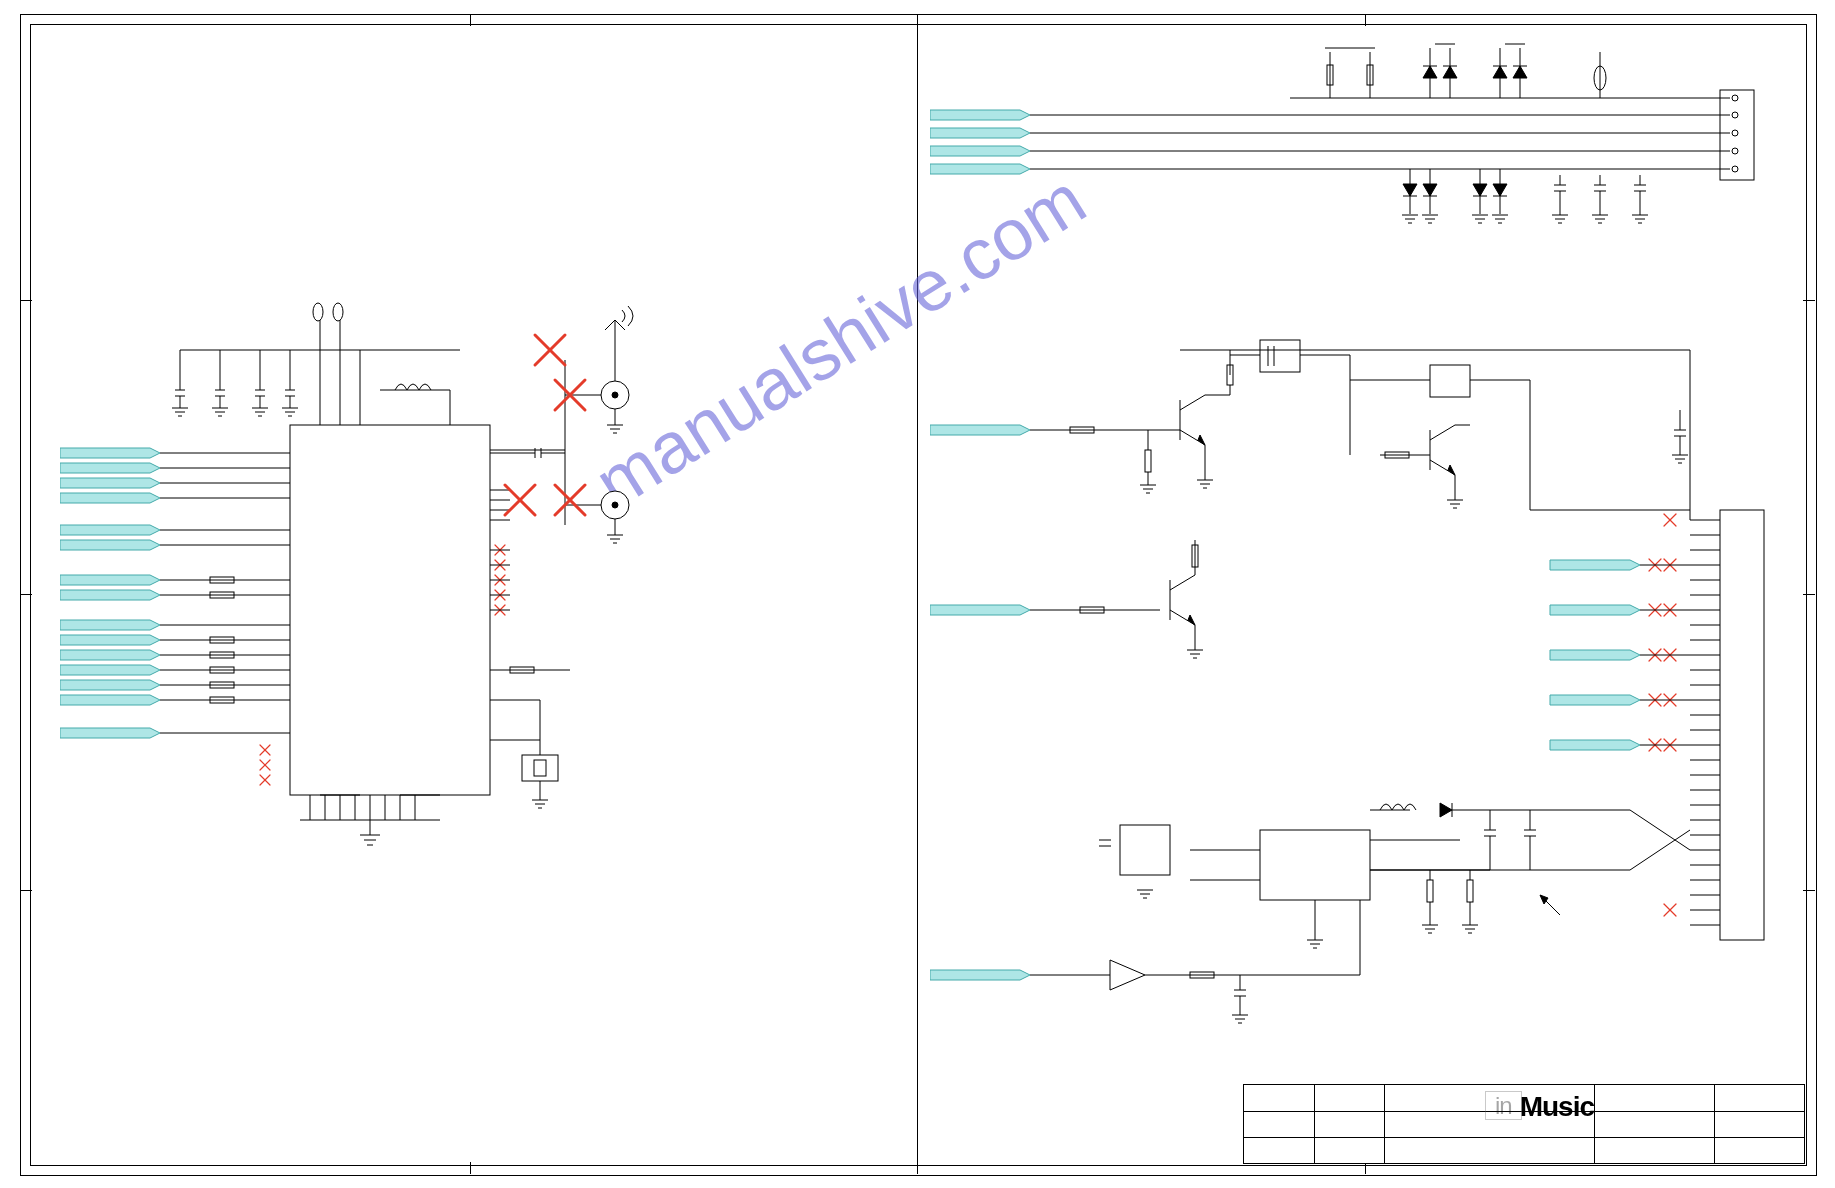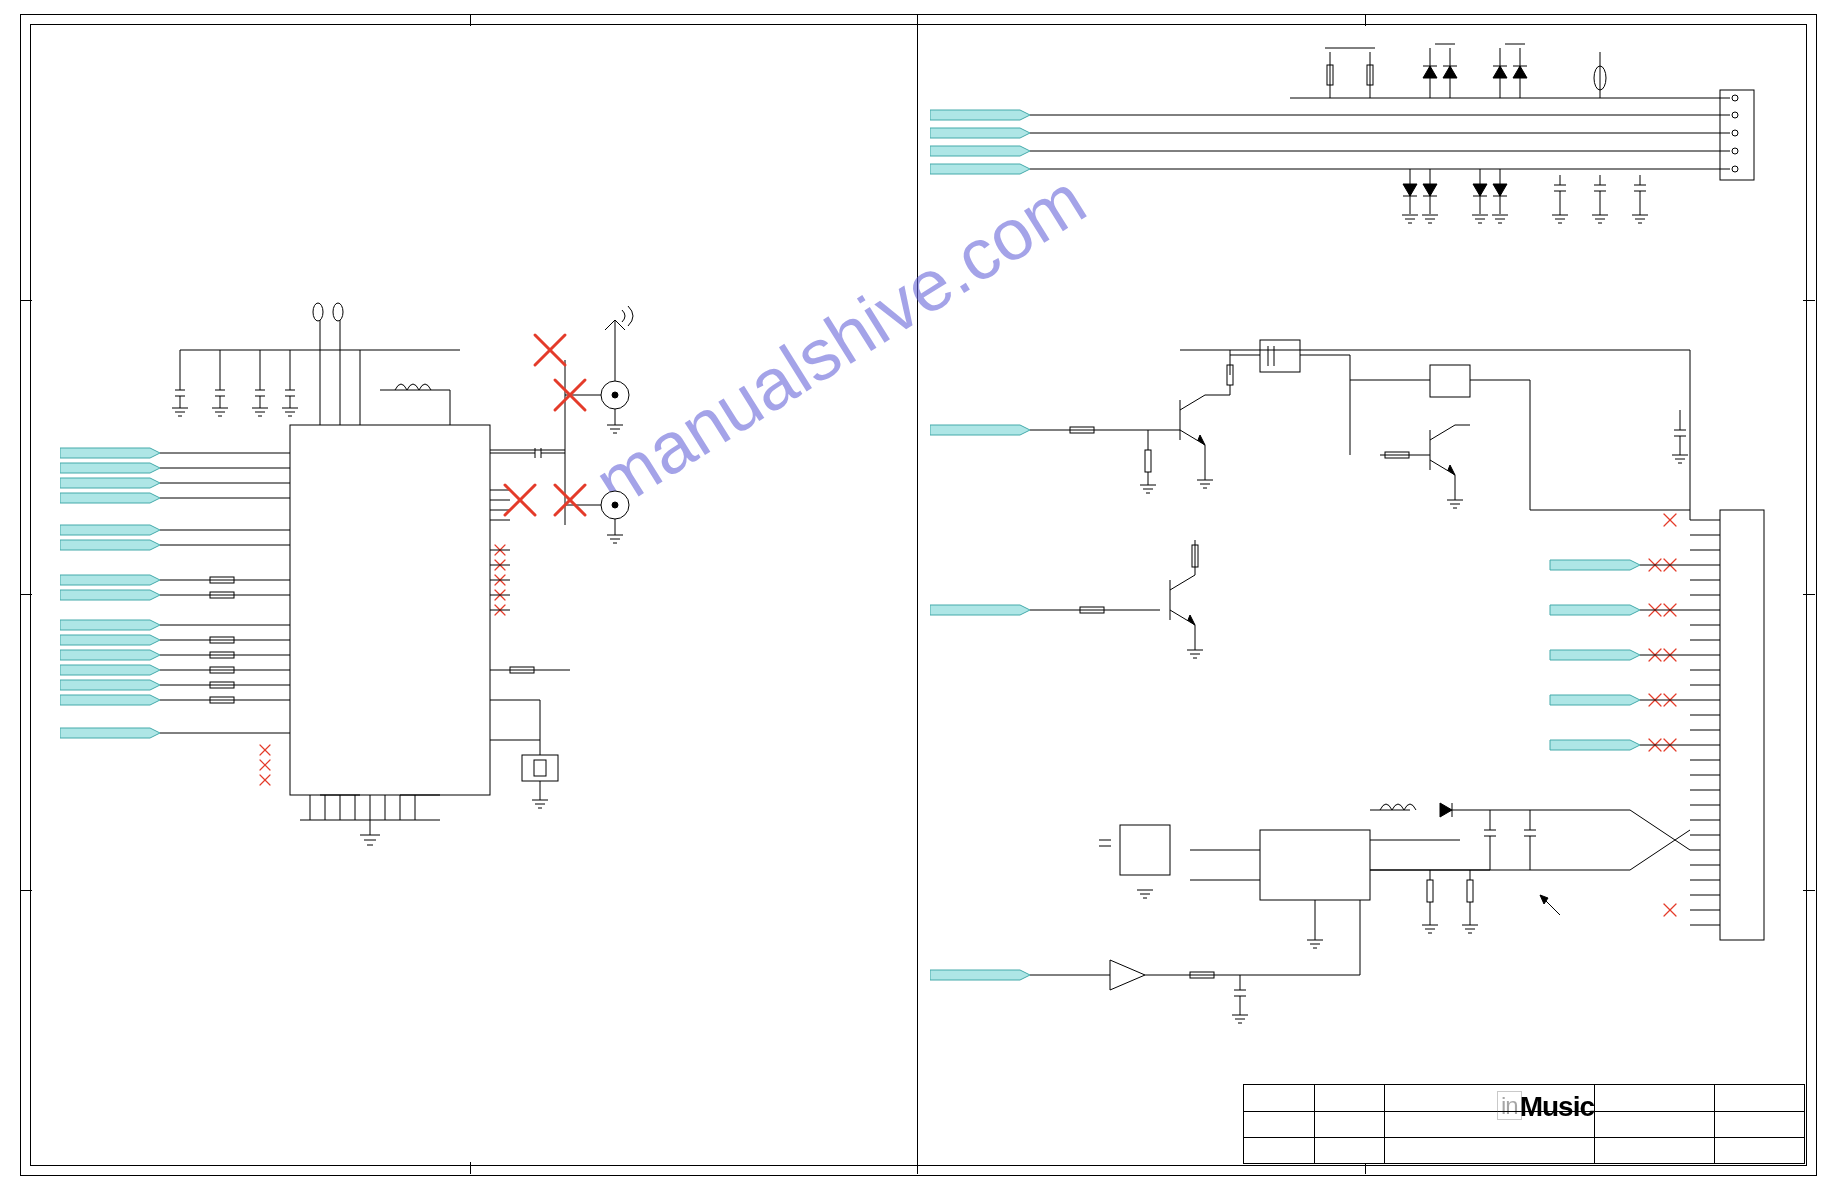--- a/index.html
+++ b/index.html
@@ -7,21 +7,21 @@
   .frame{position:absolute;border:1px solid #000}
   .outer{left:20px;top:14px;width:1795px;height:1160px}
   .inner{left:30px;top:24px;width:1775px;height:1140px}
   .mid-v{position:absolute;left:917px;top:14px;width:0;height:1160px;border-left:1px solid #000}
   .tick{position:absolute;background:#000}
   .watermark{position:absolute;left:560px;top:300px;font-size:72px;color:#5b58d6;opacity:.55;transform:rotate(-32deg);pointer-events:none;font-family:Arial}
   .titleblock{position:absolute;right:30px;bottom:24px;width:560px;height:78px;border:1px solid #000;background:#fff}
   .titleblock .row{position:absolute;left:0;height:24px;width:100%;border-top:1px solid #000}
   .titleblock .col{position:absolute;top:0;width:0;height:100%;border-left:1px solid #000}
   .logo{position:absolute;right:210px;top:6px;font-size:28px;font-weight:700;letter-spacing:-1px}
-  .logo .in{font-weight:400;opacity:.35;border:1px solid #666;padding:0 3px;margin-right:-2px;font-size:24px;vertical-align:2px}
+  .logo .in{font-weight:400;opacity:.35;border:1px solid #666;padding:0 9px;margin-right:-2px;font-size:24px;vertical-align:2px}
   svg{position:absolute}
   .bus{fill:#aee6e6;stroke:#4aa;stroke-width:1}
   .net{stroke:#000;stroke-width:1;fill:none}
   .comp{stroke:#000;stroke-width:1;fill:none}
   .gnd{stroke:#000;stroke-width:1}
   .redx{stroke:#e43b2a;stroke-width:3;stroke-linecap:round}
   .redx-s{stroke:#e43b2a;stroke-width:1.2;stroke-linecap:round}
 </style>
 </head>
 <body>

